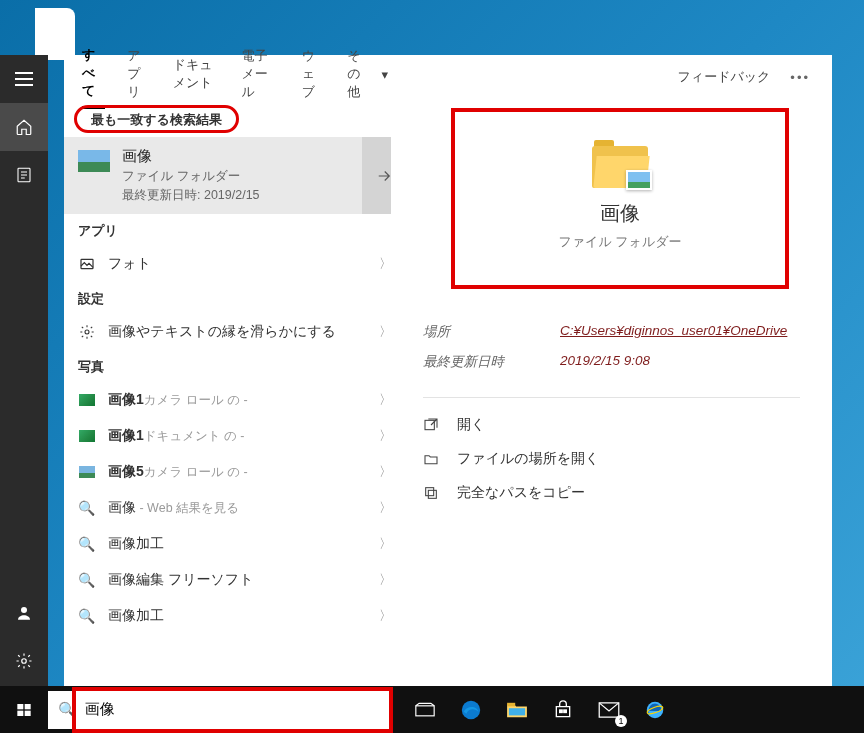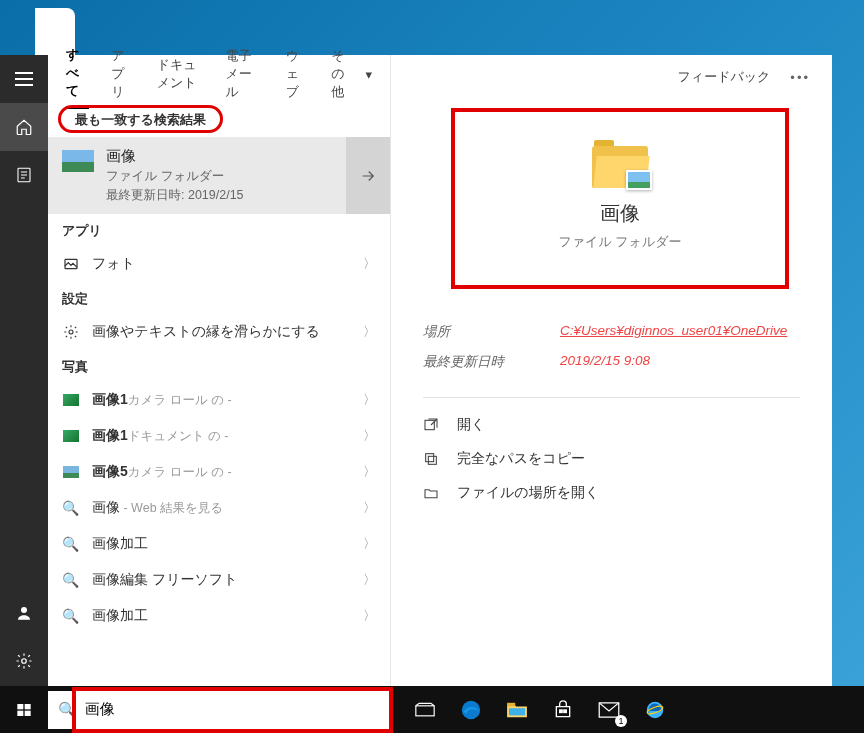--- a/index.html
+++ b/index.html
@@ -16,21 +16,21 @@
     position:absolute; left:0; top:55px; bottom:0; width:48px;
     background:#2b2b2b; display:flex; flex-direction:column;
   }
   .strip .cell { width:48px; height:48px; display:flex; align-items:center; justify-content:center; color:#fff; cursor:pointer; }
   .strip .cell.active { background:#4a4a4a; }
   .strip .spacer { flex:1; }
   .hamburger::before { content:""; width:18px; height:2px; background:#fff; box-shadow:0 -6px 0 #fff,0 6px 0 #fff; display:block; }
 
   
   .left {
-    position:absolute; left:48px; top:55px; width:343px; bottom:47px;
+    position:absolute; left:64px; top:55px; width:343px; bottom:47px;
     background:#fff; border-right:1px solid #e5e5e5;
     display:flex; flex-direction:column;
   }
   .tabs { display:flex; align-items:center; height:44px; padding:0 18px; gap:22px; font-size:13px; color:#444; }
   .tabs .tab { cursor:pointer; padding-bottom:6px; }
   .tabs .tab.active { color:#000; border-bottom:3px solid #000; font-weight:600; }
   .tabs .other { display:flex; align-items:center; gap:21px; }
   .section-label { font-size:13px; color:#333; padding:8px 14px 6px; font-weight:700; }
   .red-circle { border:3px solid #e00000; border-radius:18px; padding:2px 14px 1px; display:inline-block; margin-left:10px; margin-top:6px; }
   .scroll { flex:1; overflow:hidden; }
@@ -61,21 +61,21 @@
   .folder-prev { display:flex; flex-direction:column; align-items:center; justify-content:center; height:100%; gap:6px;}
   .folder-big { width:56px; height:42px; position:relative; }
   .folder-back{ position:absolute; inset:0; background:#f0c24c; border-radius:3px 3px 2px 2px;}
   .folder-tab{ position:absolute; top:-6px; left:2px; width:20px; height:8px; background:#e5b332; border-radius:2px 2px 0 0;}
   .folder-front{position:absolute; left:3px; right:0; bottom:0; height:32px; background:#ffd66b; transform:skewX(-6deg); border-radius:0 0 2px 2px;}
   .folder-pic{position:absolute; right:-4px; bottom:-2px; width:26px; height:20px; background:linear-gradient(to bottom,#7ec0f0 60%,#44a05f 60%); border:2px solid #fff; box-shadow:0 1px 3px rgba(0,0,0,.3);}
   .prev-title { font-size:20px; color:#333; margin-top:6px;}
   .prev-sub { font-size:13px; color:#777; }
   .meta { position:absolute; top:262px; left:32px; right:32px; font-size:13.5px; color:#666;}
   .meta-row { display:flex; gap:47px; padding:6px 0;font-style:italic;}
-  .meta-row .mval { color:#ef4444; }
+  .meta-row .mval { color:#7f1d1d; }
   .meta-row a { color:#5a5a7a; text-decoration:underline; }
   .actions { position:absolute; top:342px; left:32px; right:32px; border-top:1px solid #e3e3e3; padding-top:10px;}
   .act { display:flex; align-items:center; gap:16px; height:34px; font-size:14px; color:#333; cursor:pointer;}
   .act .aicon { width:18px; text-align:center; color:#555; }
 
   
   .taskbar {
     position:absolute; left:0; right:0; bottom:0; height:47px;
     background:#101010; display:flex; align-items:center;
   }
@@ -274,33 +274,33 @@
           <svg width="16" height="16" viewBox="0 0 24 24" fill="none" stroke="#444" stroke-width="1.6">
             <rect x="3" y="5" width="14" height="14"></rect>
             <path d="M8 3h13v13M21 3l-9 9"></path>
           </svg>
         </span>
       <span>開く</span>
     </div>
     <div class="act">
       <span class="aicon">
           <svg width="16" height="16" viewBox="0 0 24 24" fill="none" stroke="#444" stroke-width="1.6">
-            <rect x="8" y="8" width="12" height="12"></rect>
-            <rect x="4" y="4" width="12" height="12"></rect>
-          </svg>
-        </span>
-      <span>完全なパスをコピー</span>
+            <path d="M3 7h6l2 2h10v10H3z"></path>
+          </svg>
+        </span>
+      <span>ファイルの場所を開く</span>
     </div>
     <div class="act">
       <span class="aicon">
           <svg width="16" height="16" viewBox="0 0 24 24" fill="none" stroke="#444" stroke-width="1.6">
-            <path d="M3 7h6l2 2h10v10H3z"></path>
-          </svg>
-        </span>
-      <span>ファイルの場所を開く</span>
+            <rect x="8" y="8" width="12" height="12"></rect>
+            <rect x="4" y="4" width="12" height="12"></rect>
+          </svg>
+        </span>
+      <span>完全なパスをコピー</span>
     </div>
   </div>
 </div>
 
 <div class="right-bg"></div>
 
 <div class="taskbar">
   <div class="win-btn">
     <svg width="16" height="16" viewBox="0 0 24 24" fill="#fff">
         <rect x="2" y="3" width="9" height="8"></rect>

